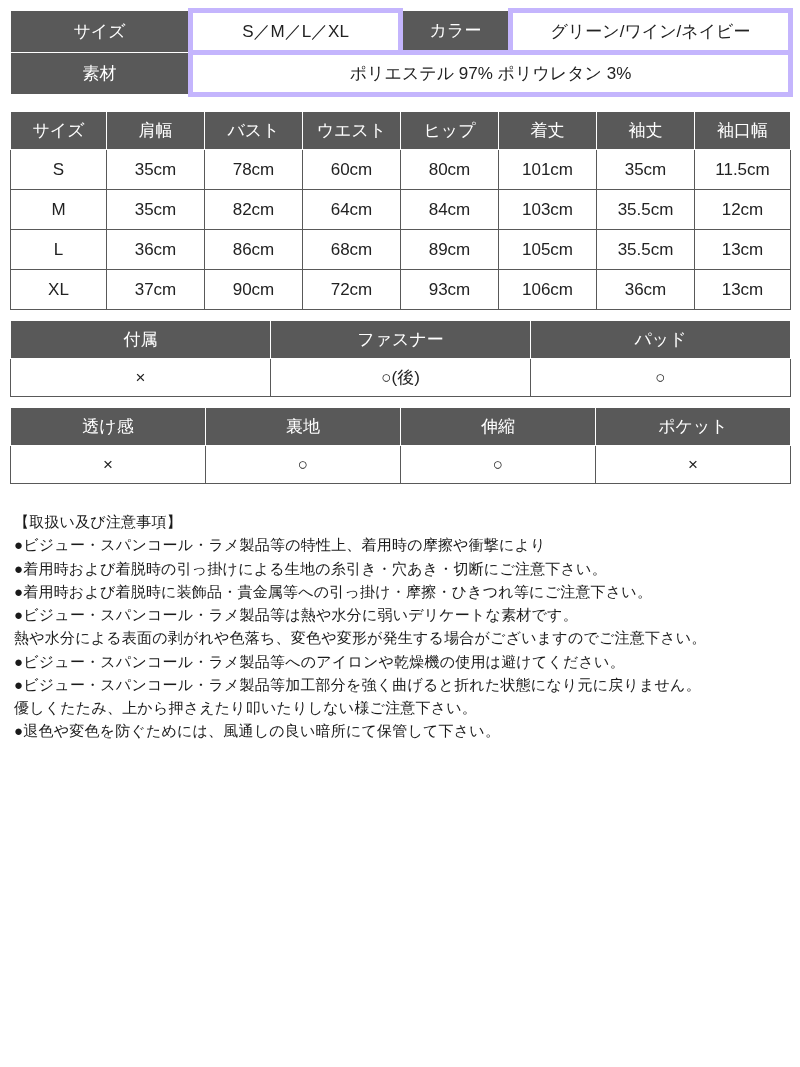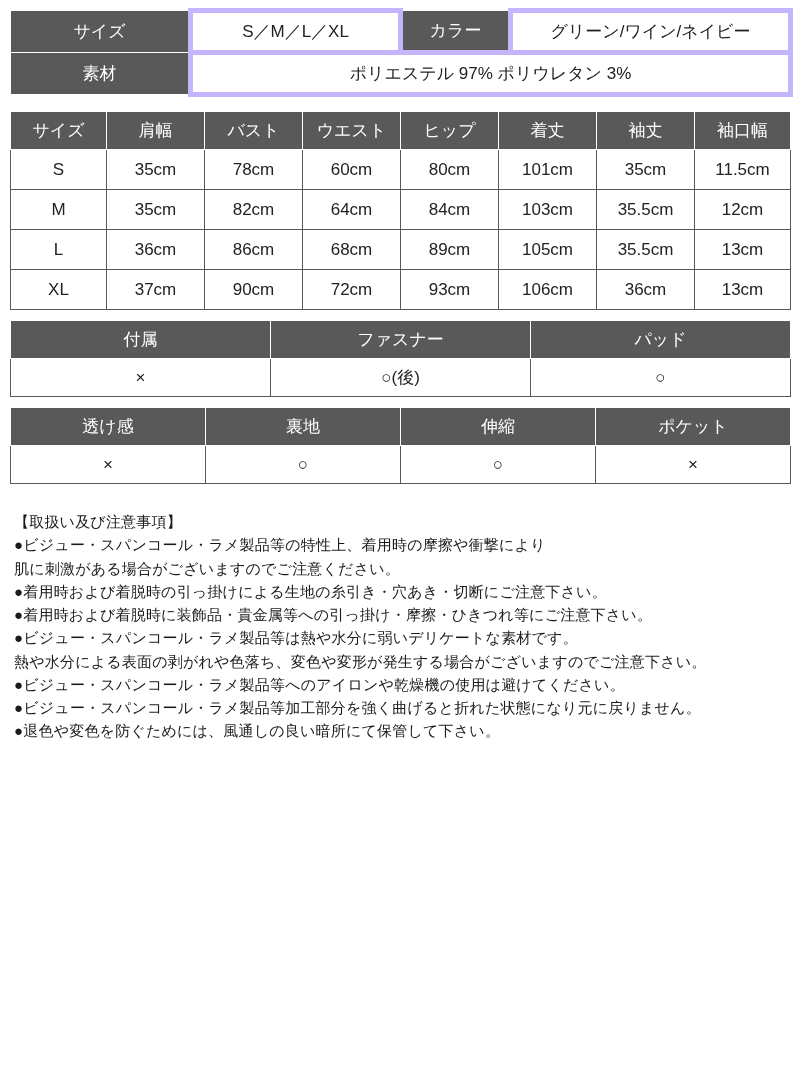--- a/index.html
+++ b/index.html
@@ -215,23 +215,23 @@
         <td class="cell">×</td>
       </tr>
     </tbody>
   </table>
 
   <div class="gap-lg"></div>
 
   <div class="notes">
     <div class="line title">【取扱い及び注意事項】</div>
     <div class="line">●ビジュー・スパンコール・ラメ製品等の特性上、着用時の摩擦や衝撃により</div>
-    <div class="line">肌に刺激がある場合がございますのでご注意ください。</div>
     <div class="line">●着用時および着脱時の引っ掛けによる生地の糸引き・穴あき・切断にご注意下さい。</div>
     <div class="line">●着用時および着脱時に装飾品・貴金属等への引っ掛け・摩擦・ひきつれ等にご注意下さい。</div>
     <div class="line">●ビジュー・スパンコール・ラメ製品等は熱や水分に弱いデリケートな素材です。</div>
     <div class="line">熱や水分による表面の剥がれや色落ち、変色や変形が発生する場合がございますのでご注意下さい。</div>
     <div class="line">●ビジュー・スパンコール・ラメ製品等へのアイロンや乾燥機の使用は避けてください。</div>
     <div class="line">●ビジュー・スパンコール・ラメ製品等加工部分を強く曲げると折れた状態になり元に戻りません。</div>
+    <div class="line">優しくたたみ、上から押さえたり叩いたりしない様ご注意下さい。</div>
     <div class="line">●退色や変色を防ぐためには、風通しの良い暗所にて保管して下さい。</div>
   </div>
 
 </div>
 
 </body></html>

